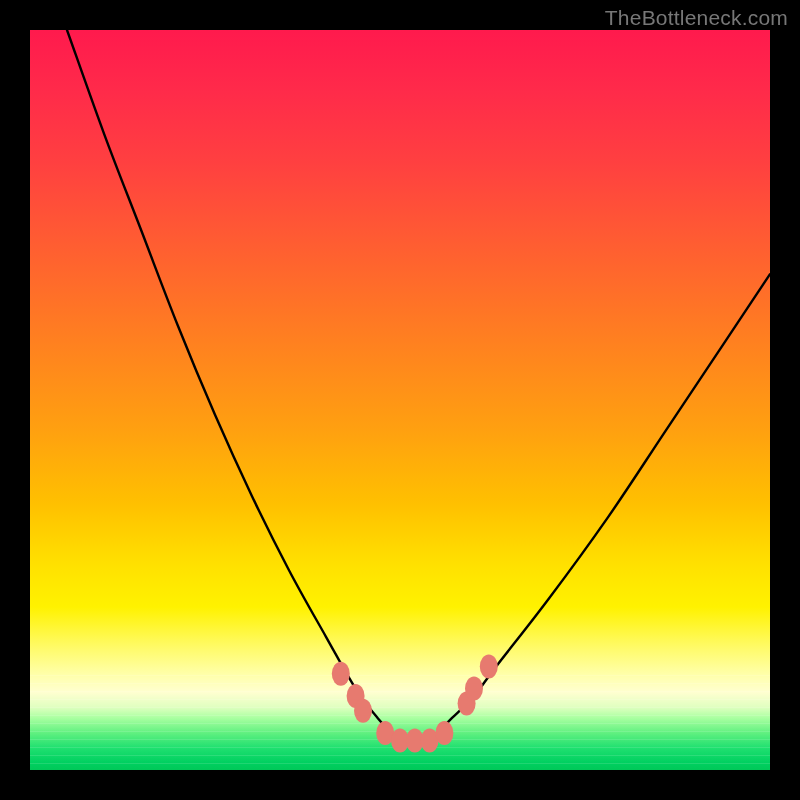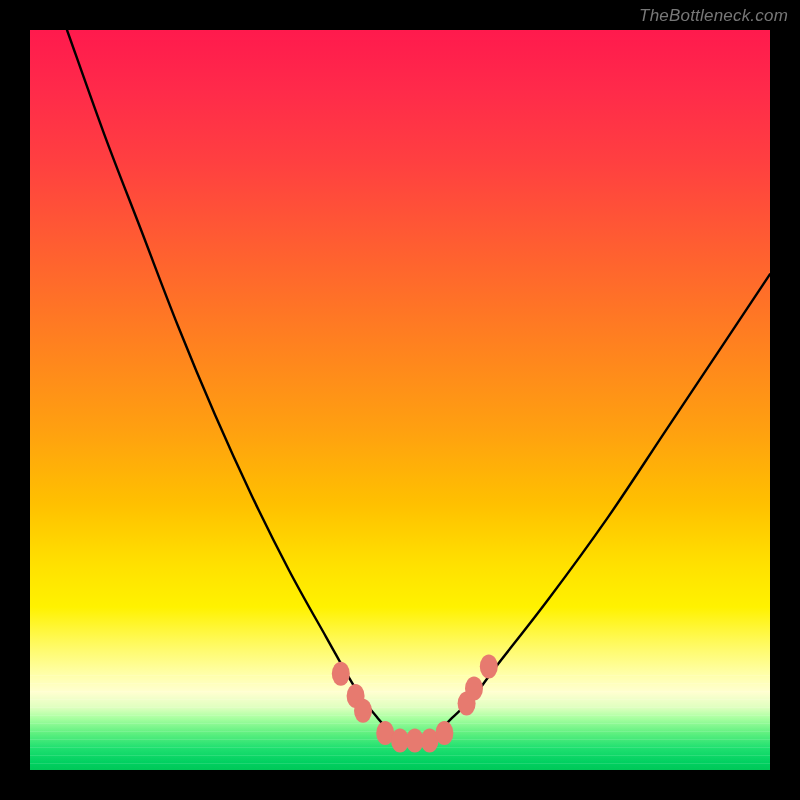--- a/index.html
+++ b/index.html
@@ -67,24 +67,23 @@
     top: 0;
     width: 740px;
     height: 740px;
     pointer-events: none;
   }
   .watermark {
     position: absolute;
     top: 6px;
     right: 12px;
     color: #777;
-    font-size: 17px;
+    font-size: 21px;
     letter-spacing: 0.2px;
     user-select: none;
-    font-style: italic;
   }
 </style>
 </head>
 <body>
 
 <div class="frame">
   <div class="plot-area">
     <div class="bands"></div>
     <svg class="curve" viewBox="0 0 740 740">
       <g>

